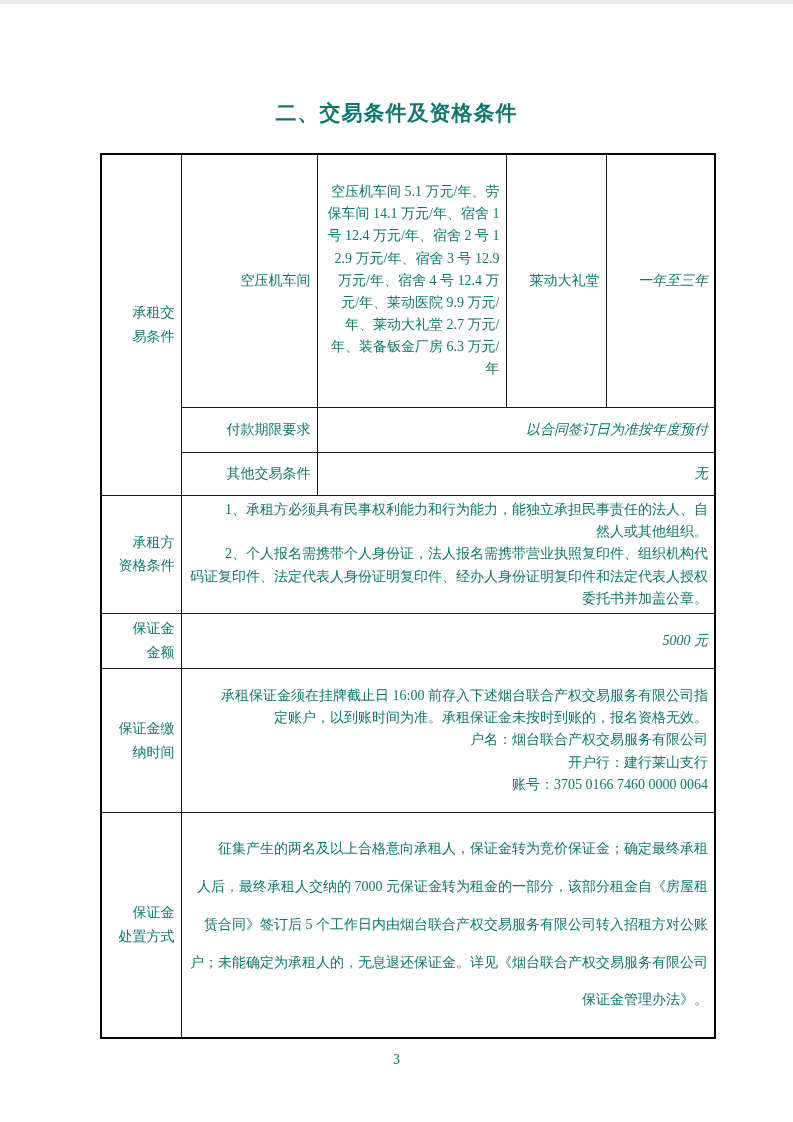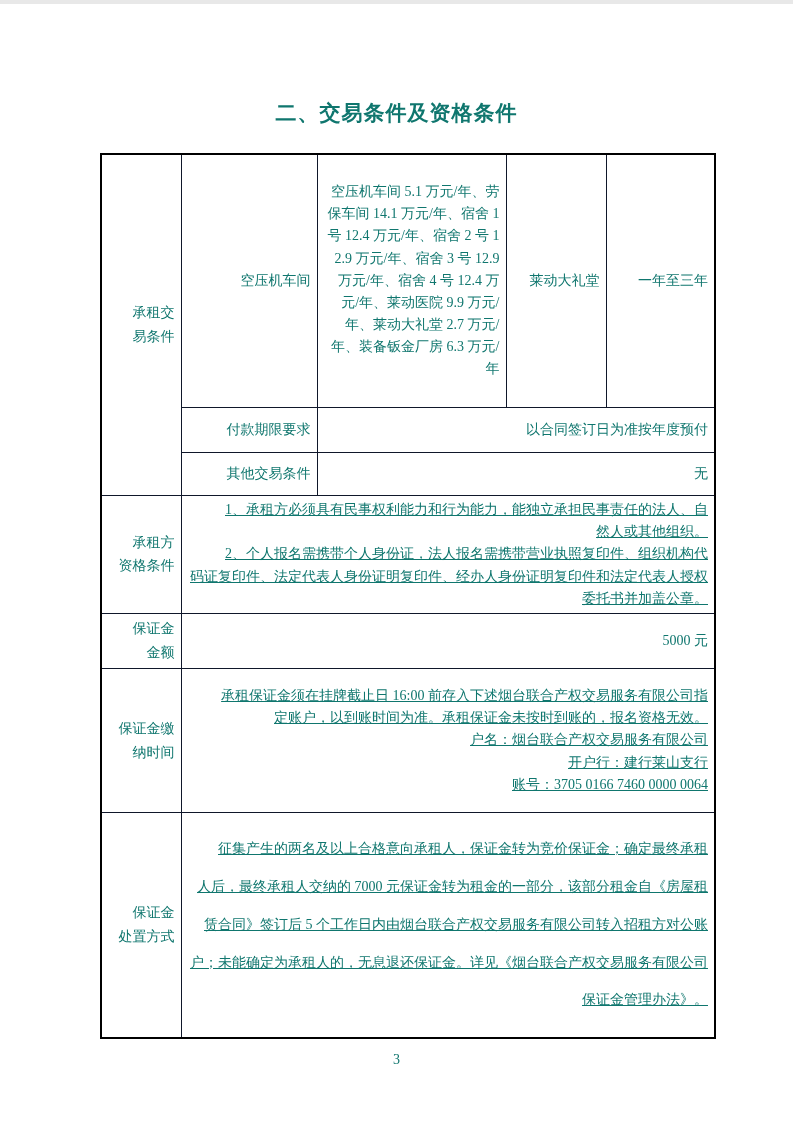--- a/index.html
+++ b/index.html
@@ -23,30 +23,30 @@
     font-size: 14px; vertical-align: middle;
     padding: 3px 6px; box-sizing: border-box;
     word-break: break-all;
     text-align: right;
   }
   td.head {
     text-align: center; white-space: pre-line; line-height: 1.7;
     padding: 3px 4px;
   }
   td.label { text-align: center; }
-  td.center { text-align: center; }
+  td.center { text-align: center; font-style: italic; }
   tr.r1 { height: 253px; }
   tr.r2 { height: 45px; padding-left: 35px; }
   tr.r3 { height: 43px; padding-left: 48px; }
   tr.r4 { height: 108px; }
   tr.r5 { height: 50px; }
   tr.r6 { height: 144px; }
   tr.r7 { height: 225px; }
   td.price-cell { text-align: center; line-height: 1.58; padding: 6px 8px; }
-  td.text-cell { vertical-align: middle; padding: 4px 10px; text-decoration: underline; }
+  td.text-cell { vertical-align: middle; padding: 4px 10px; }
   .text-cell p { margin: 0; text-indent: 2em; line-height: 1.6; }
   tr.r7 .text-cell p { line-height: 2.7; }
   .page-number {
     text-align: center; margin-top: 13px; font-size: 14px;
   }
 </style>
 </head>
 <body>
 
 <div class="page">

